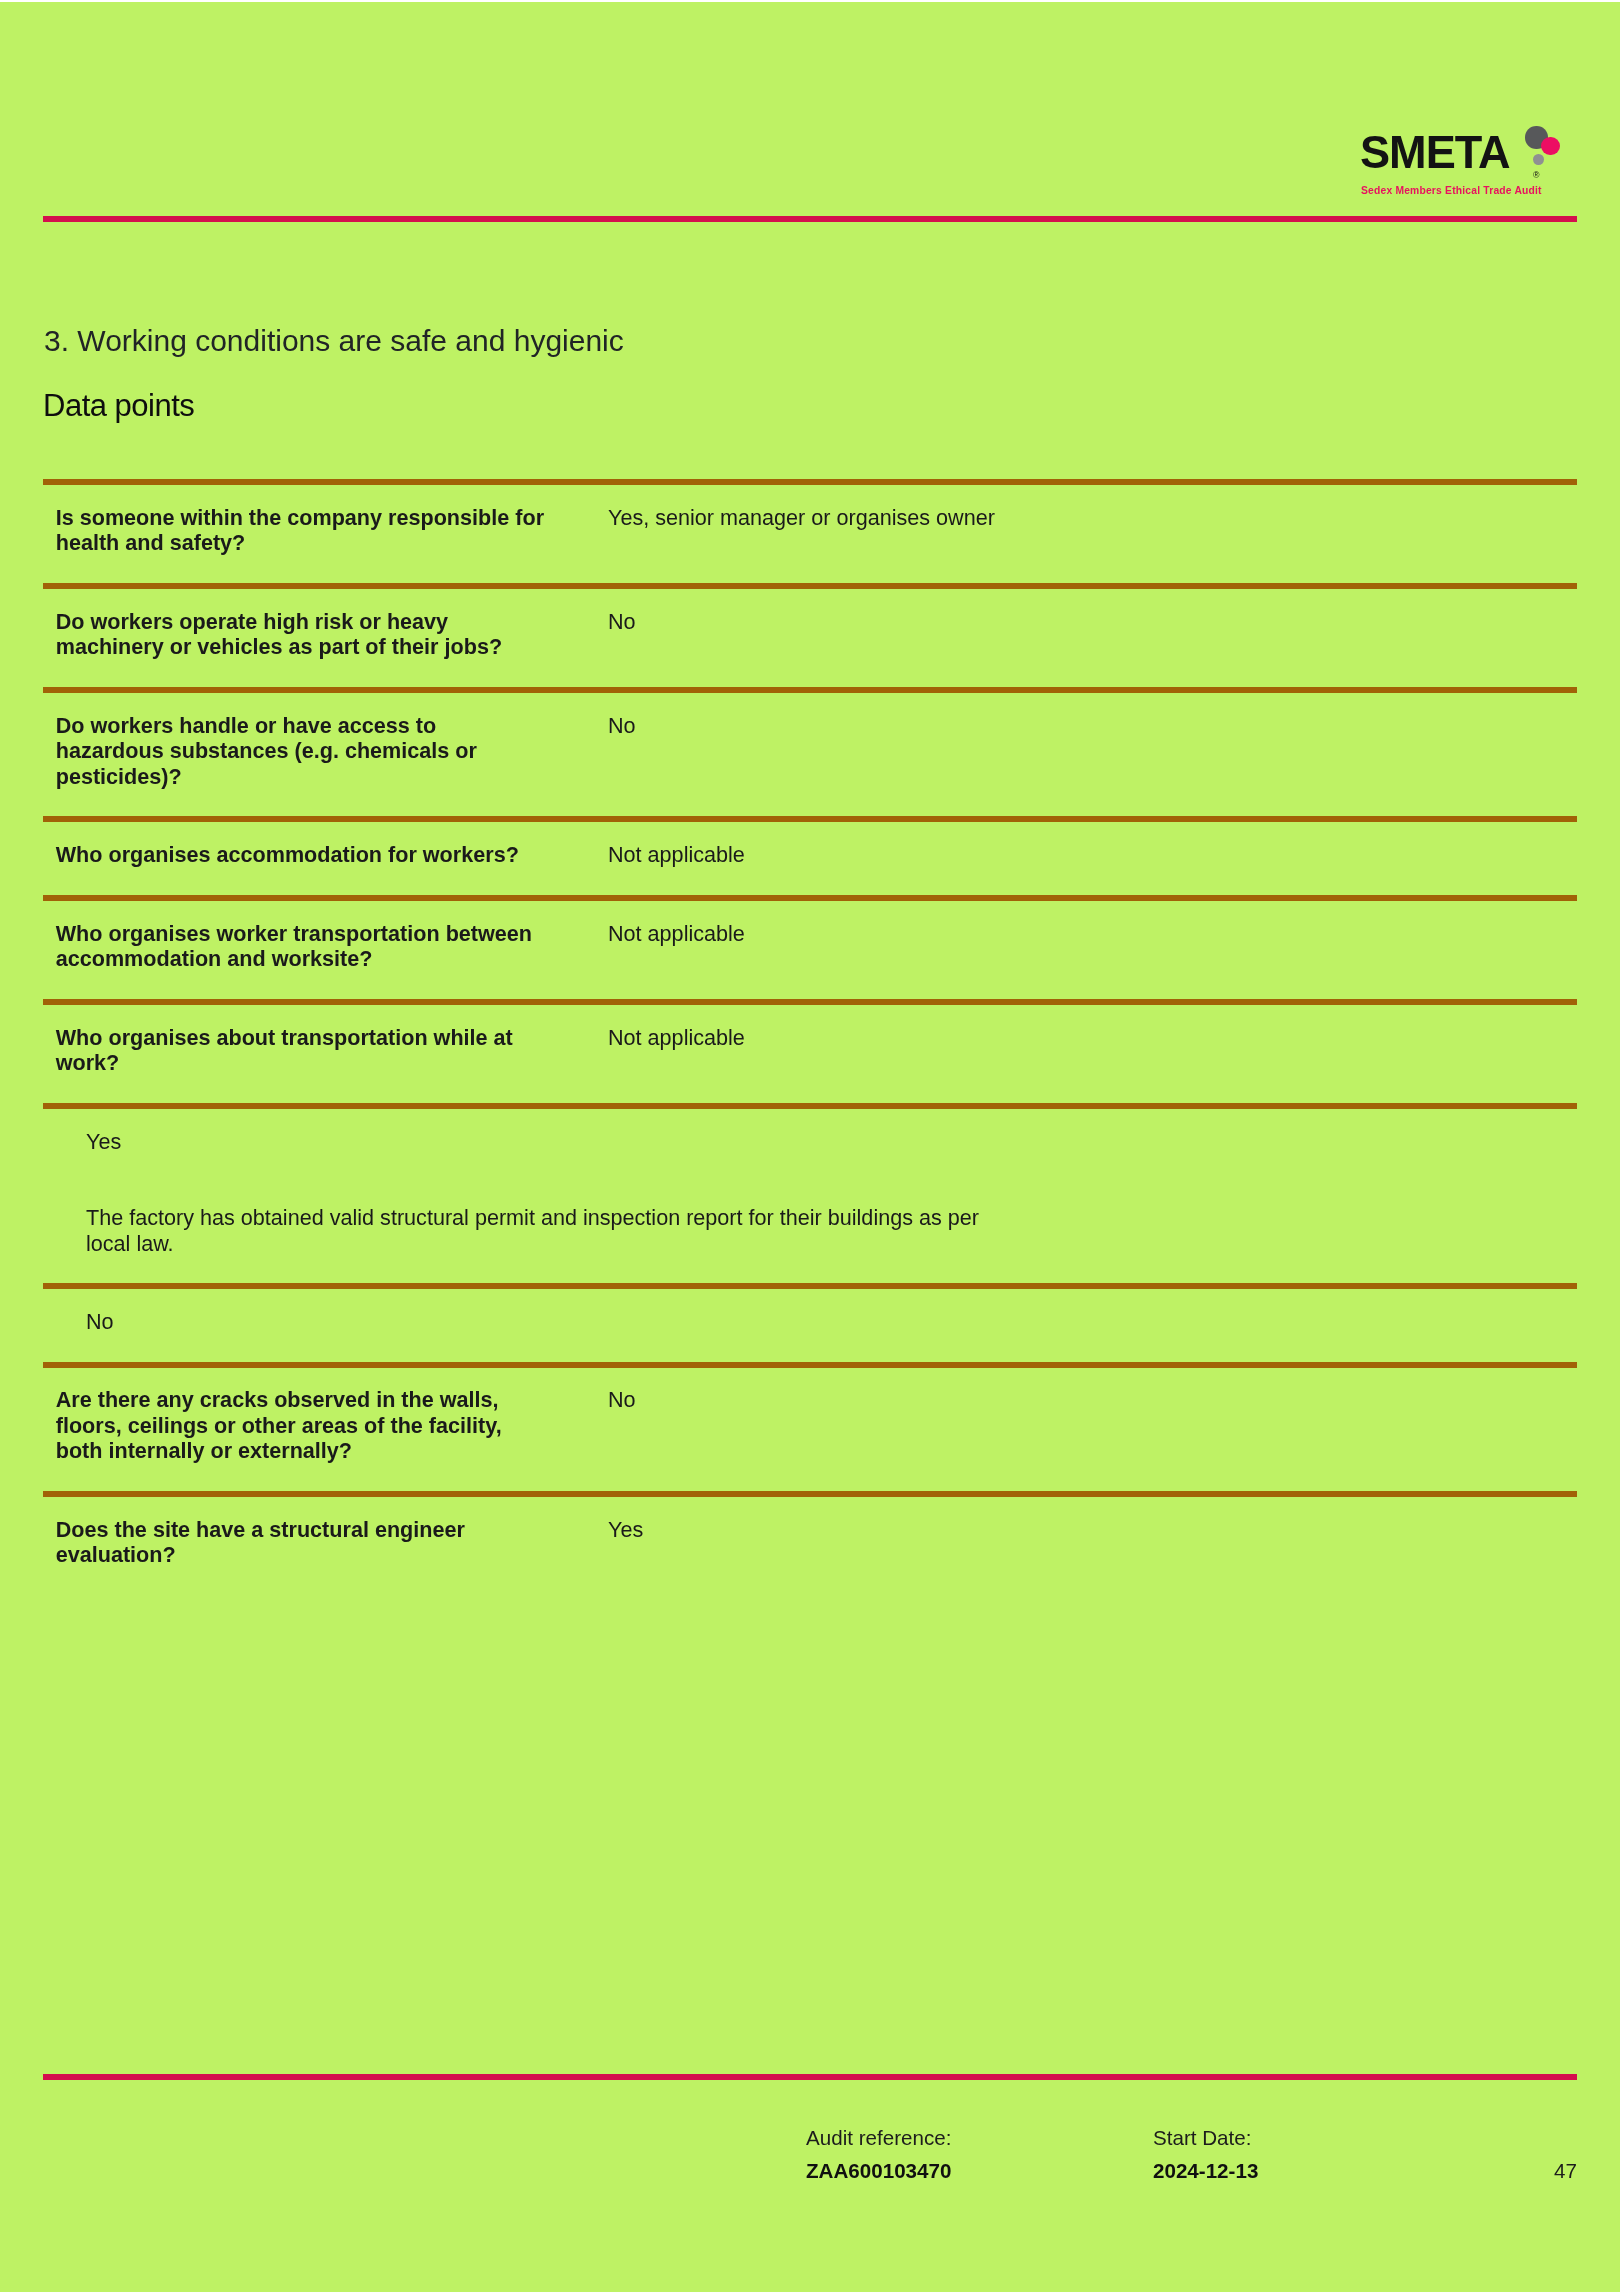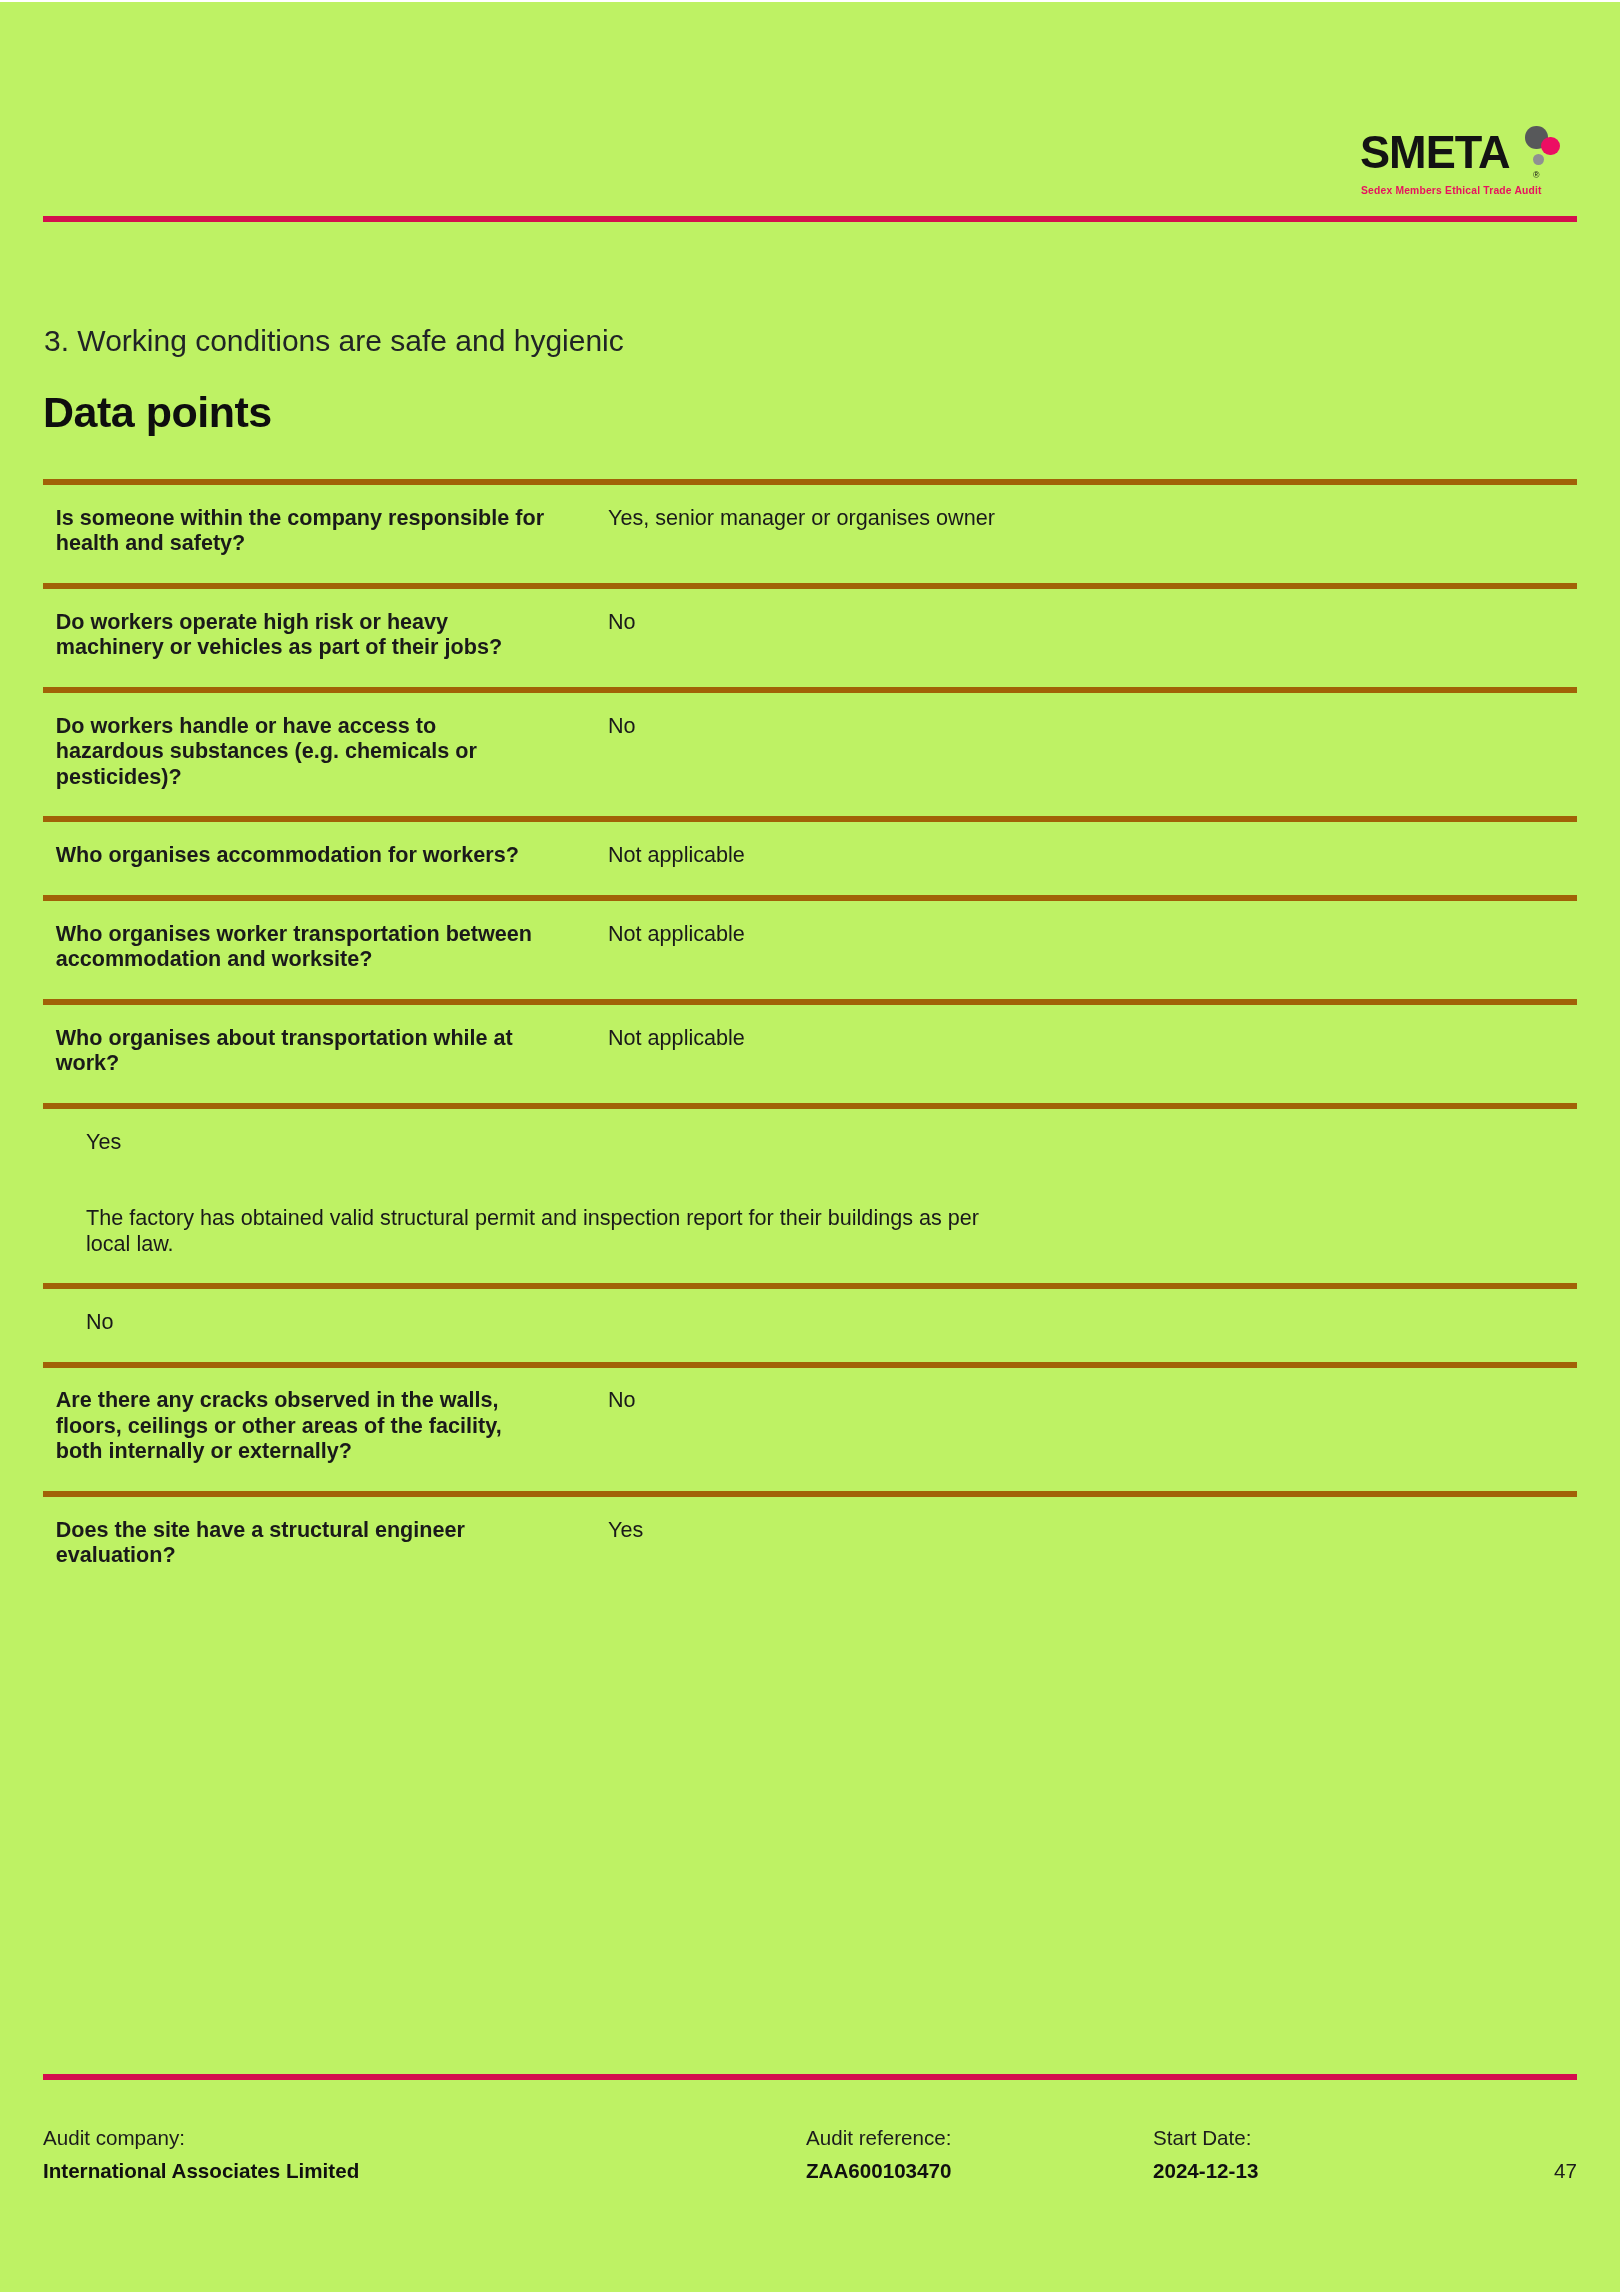--- a/index.html
+++ b/index.html
@@ -31,21 +31,21 @@
   .rule-top { top:214px; }
   .rule-bottom { top:2072px; }
 
   
   .section-title {
     position:absolute; left:44px; top:322px;
     font-size:30px; font-weight:400; color:#212426; letter-spacing:0;
   }
   .page-heading {
     position:absolute; left:43px; top:386px;
-    font-size:43px; font-weight:700; color:#0e0e0e; letter-spacing:-0.5px;
+    font-size:31px; font-weight:400; color:#0e0e0e; letter-spacing:-0.5px;
   }
 
   
   .dp-table { position:absolute; left:43px; top:477px; width:1534px; }
   .dp-row { display:flex; border-top:6px solid #a16207; padding:19.6px 0 27.4px 0; }
   .dp-q {
     width:522px; box-sizing:border-box; padding-left:12.7px; padding-right:17.6px;
     font-weight:700; font-size:21.6px; line-height:25.5px; color:#1a1a1a;
   }
   .dp-a {
@@ -158,24 +158,20 @@
     <div class="dp-q">Does the site have a structural engineer evaluation?</div>
     <div class="dp-a">
       <div>Yes</div>
 
     </div>
   </div>
 </div>
 
   <div class="rule rule-bottom"></div>
   <div class="footer">
-    <div class="f-block f-company">
-      <div class="f-label">Audit company:</div>
-      <div class="f-value">International Associates Limited</div>
-    </div>
     <div class="f-block f-ref">
       <div class="f-label">Audit reference:</div>
       <div class="f-value">ZAA600103470</div>
     </div>
     <div class="f-block f-date">
       <div class="f-label">Start Date:</div>
       <div class="f-value">2024-12-13</div>
     </div>
     <div class="f-page">47</div>
   </div>

